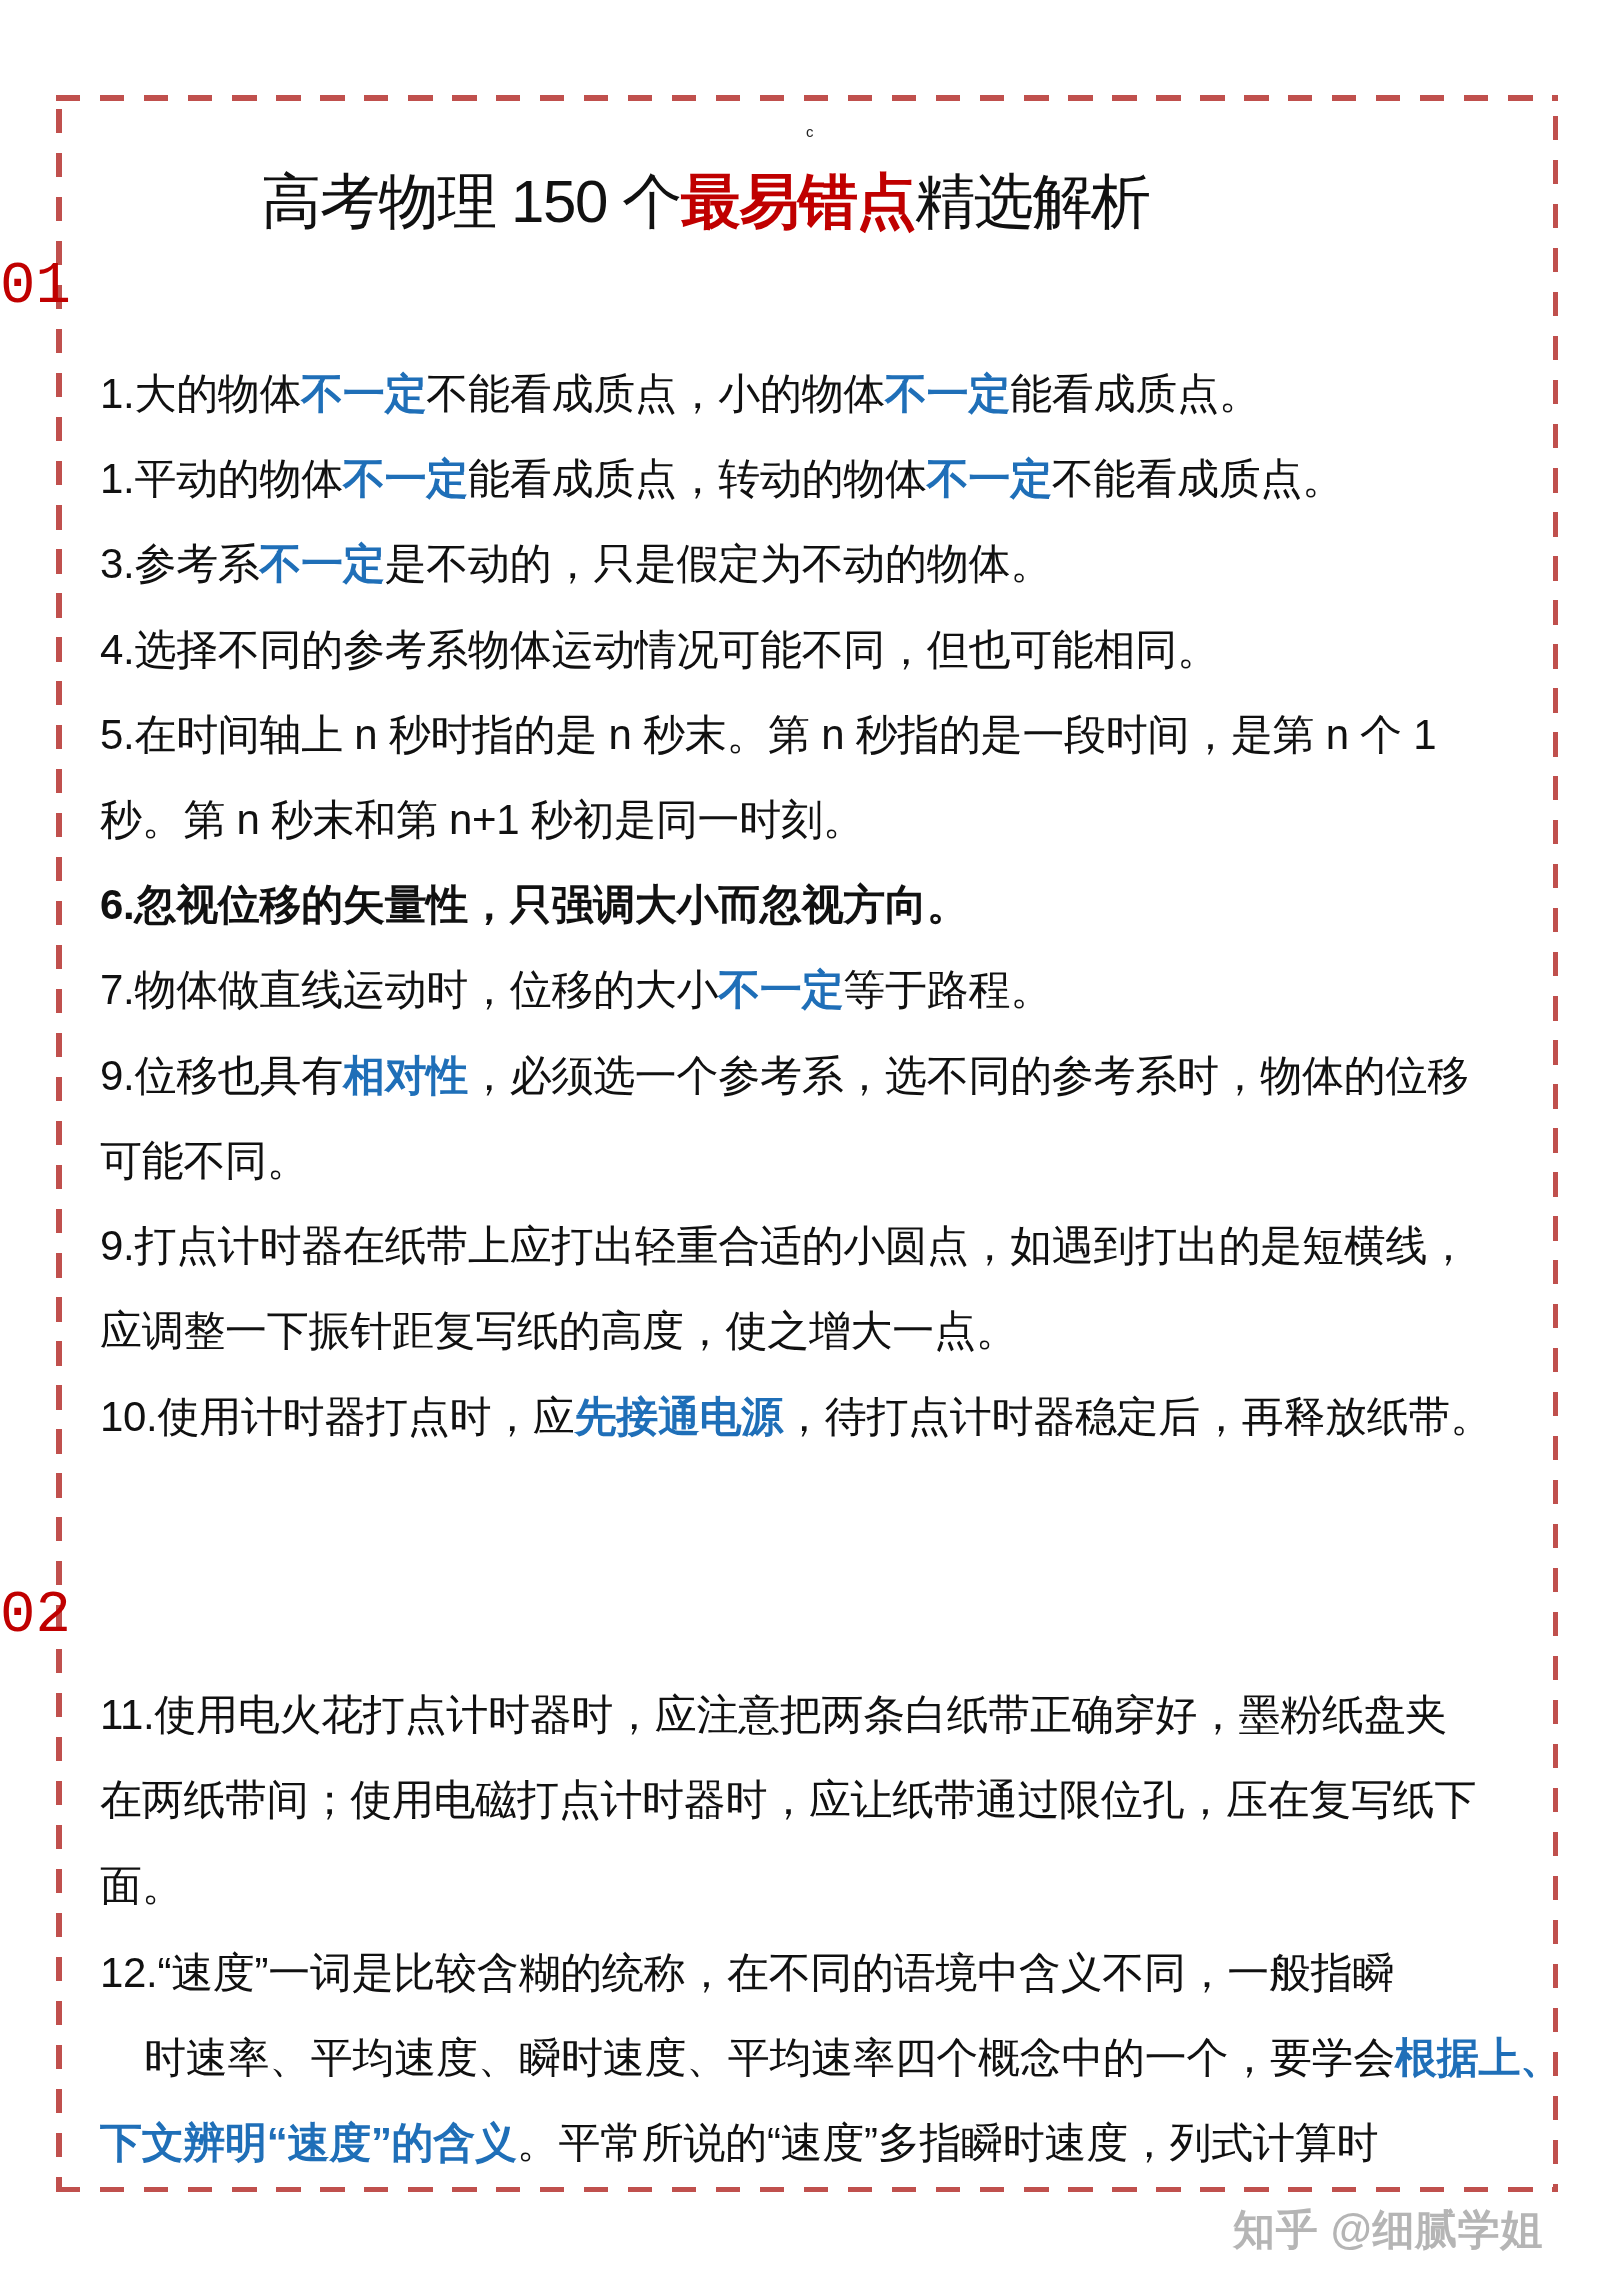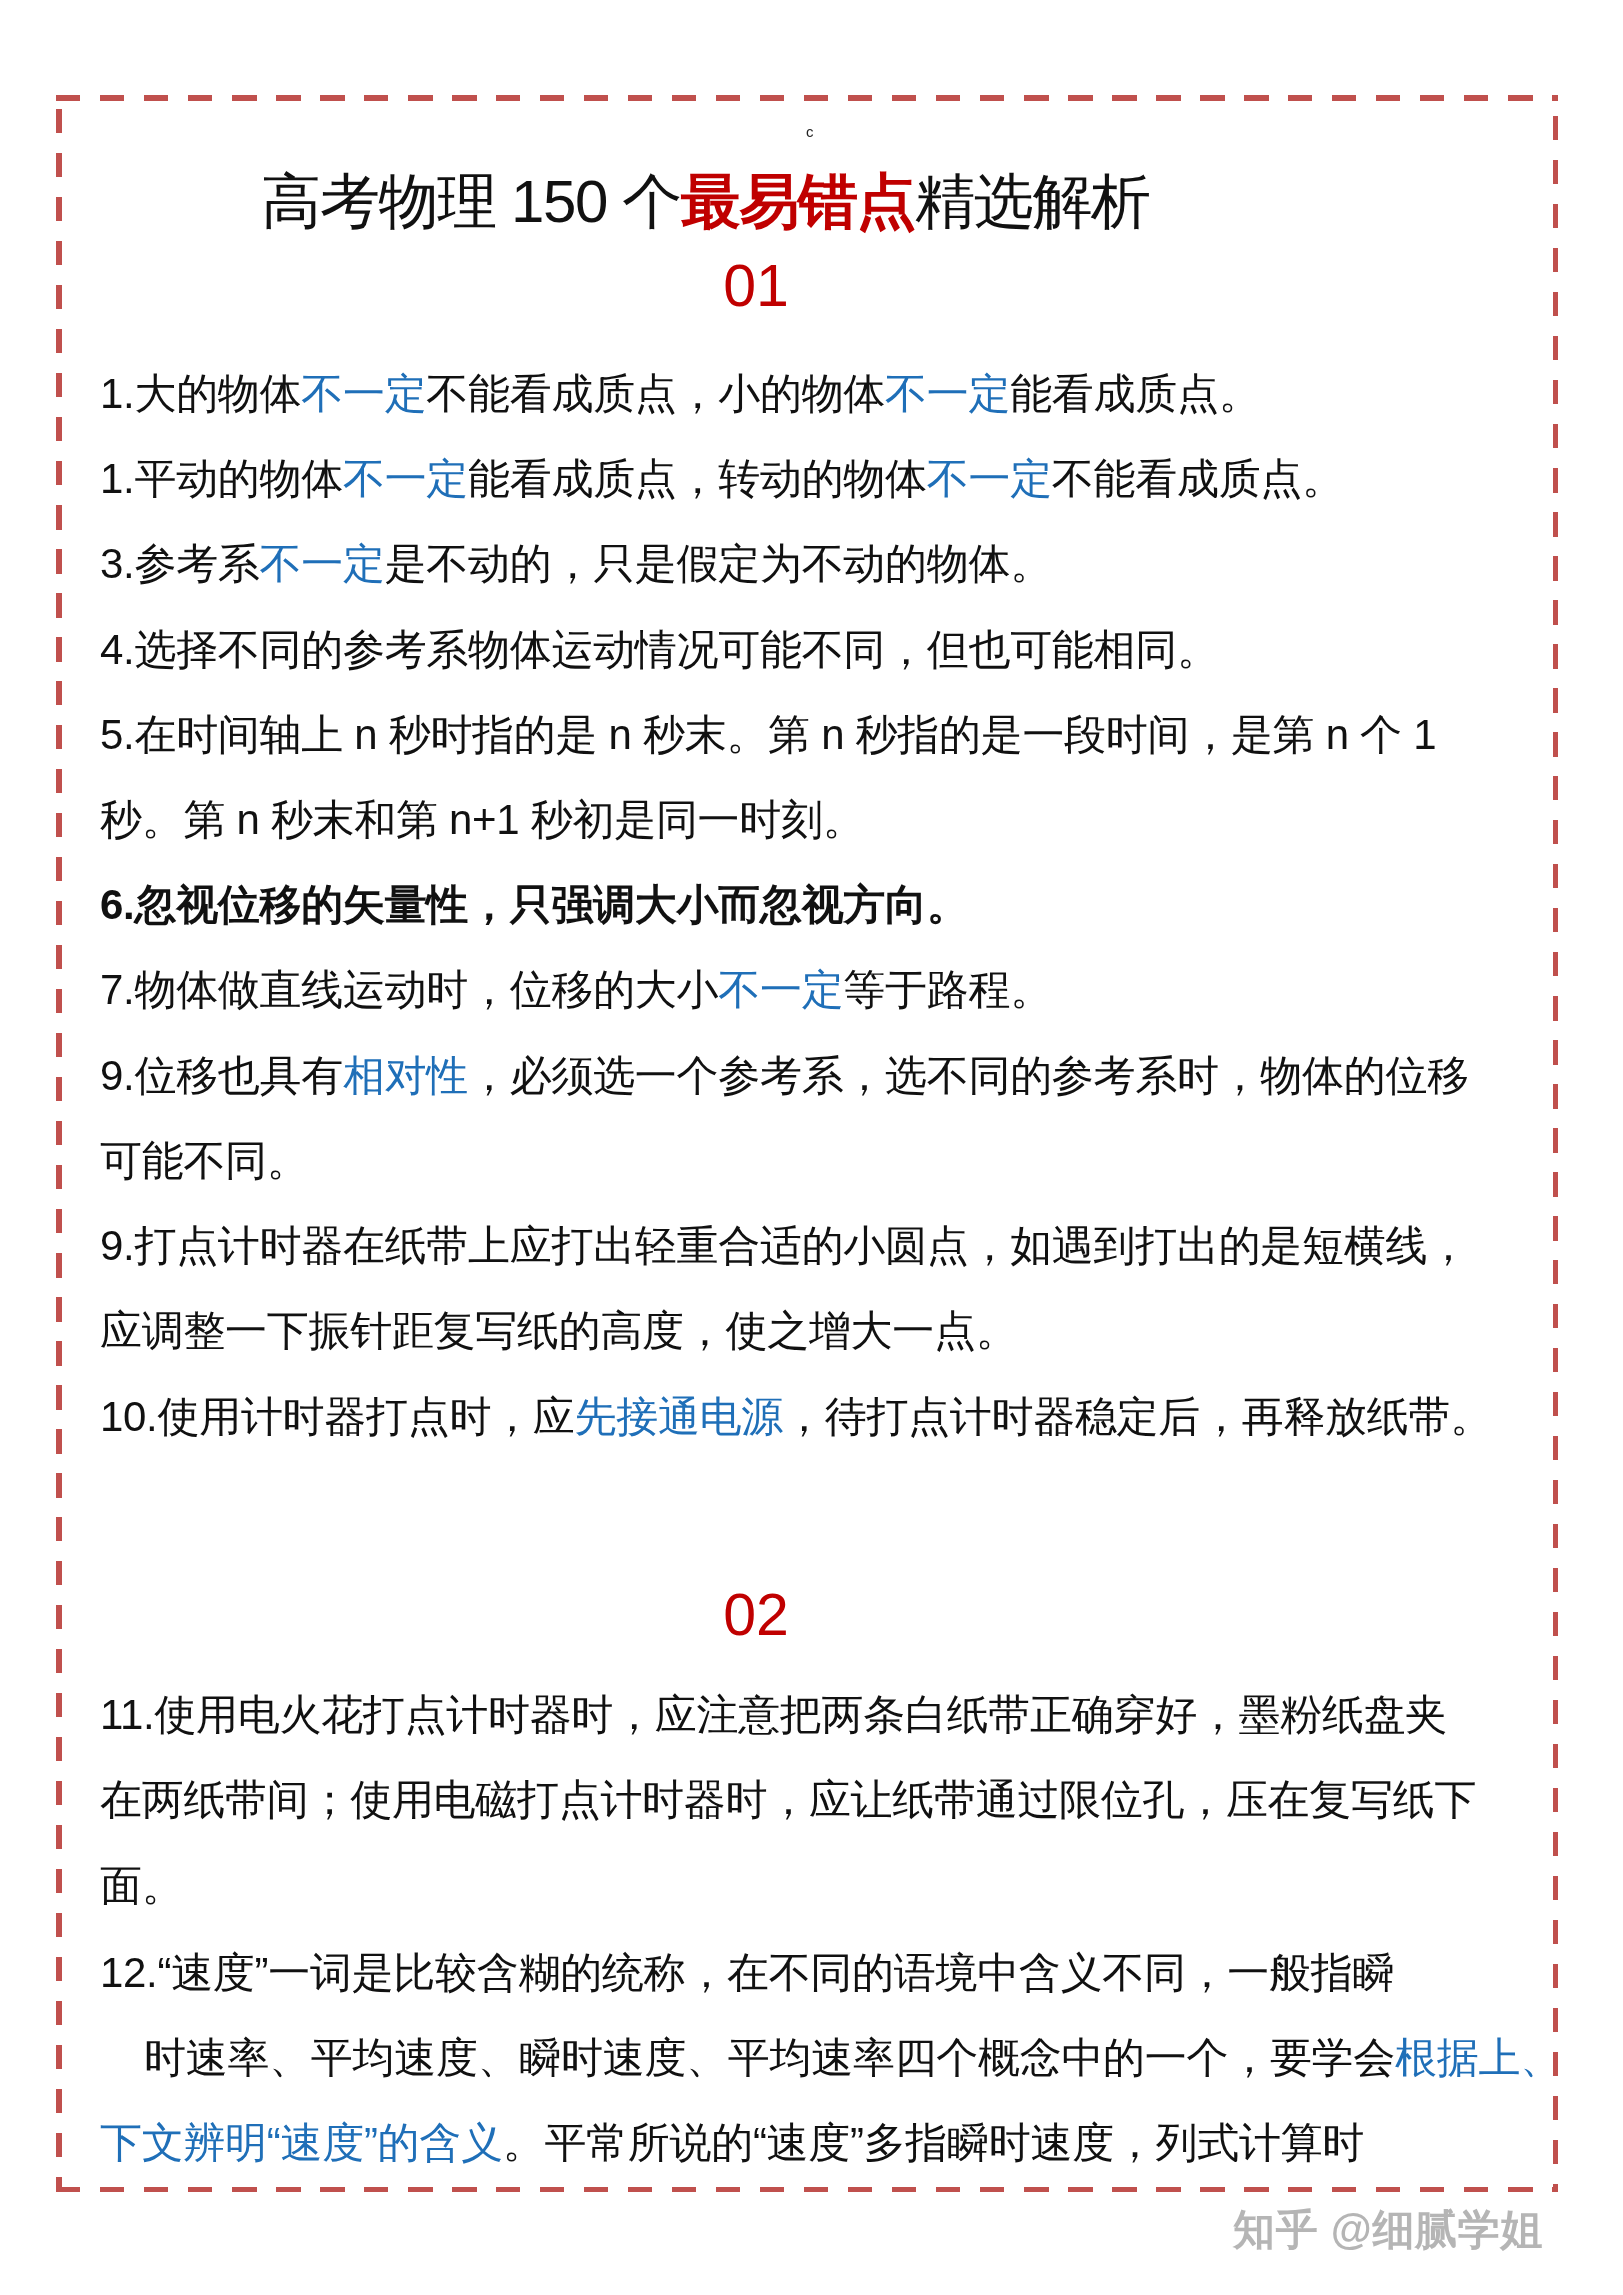--- a/index.html
+++ b/index.html
@@ -14,27 +14,27 @@
   .edge.left, .edge.right { top: 13.6px; bottom: 0; width: 5.5px;
     background: repeating-linear-gradient(180deg, #c0504d 0 24.5px, transparent 24.5px 44px); }
   .edge.left { left: 0; }
   .edge.right { right: 0; top: 20.5px; }
 
   .title { position: absolute; left: 0; width: 1411px; top: 128px; text-align: center;
            font-size: 60px; line-height: 68px; white-space: nowrap; font-weight: normal; letter-spacing: -1.4px; }
   .title .hl { color: #c00000; font-weight: bold; }
   .stray { position: absolute; left: 806px; top: 124px; font-size: 15px; color: #222; line-height: 15px; }
 
-  .section-num { position: absolute; left: 0; width: 1512px; text-align: center;
-                 font-family: Liberation Sans, sans-serif; color: #c00000;
+  .section-num { position: absolute; left: 0; width: 1512px; text-align: left;
+                 font-family: Liberation Mono, monospace; color: #c00000;
                  font-size: 59px; line-height: 61px; }
 
   .row { position: absolute; left: 100px; font-size: 42px; line-height: 45px;
          white-space: nowrap; color: #111111; letter-spacing: -0.3px; }
-  .row .blue { color: #1f6fb8; font-weight: normal; }
+  .row .blue { color: #1f6fb8; font-weight: bold; }
 
   .watermark { position: absolute; left: 1233px; top: 2206px; font-size: 42px; line-height: 48px;
                color: #b5b5b5; white-space: nowrap; font-weight: bold; letter-spacing: 0.7px; }
 </style>
 </head>
 <body>
 
 <div class="frame">
   <div class="edge top"></div>
   <div class="edge right"></div>

